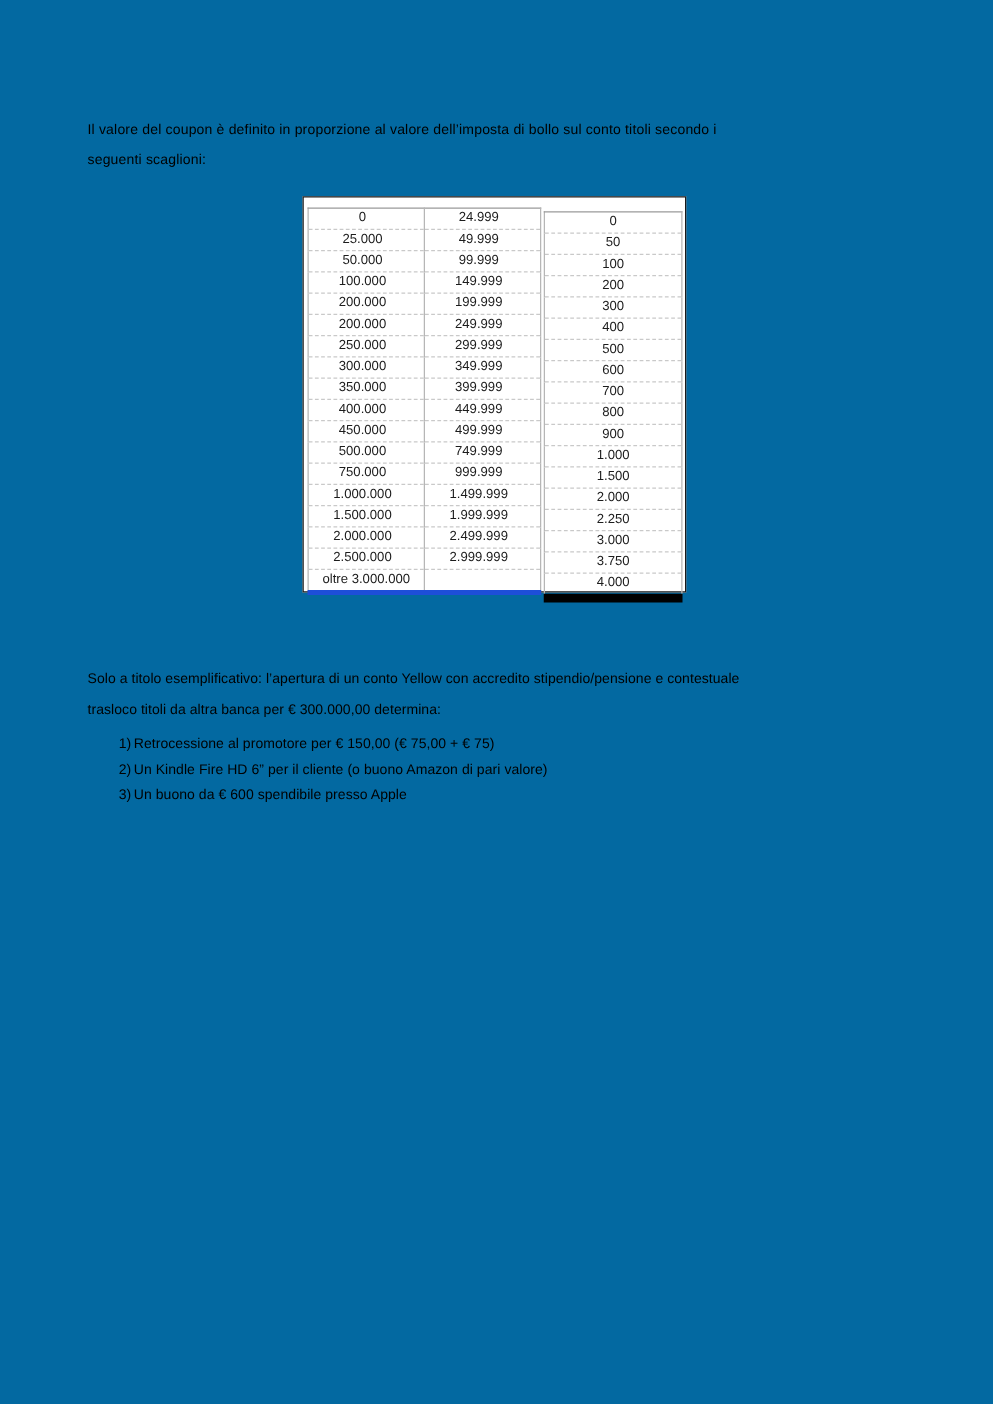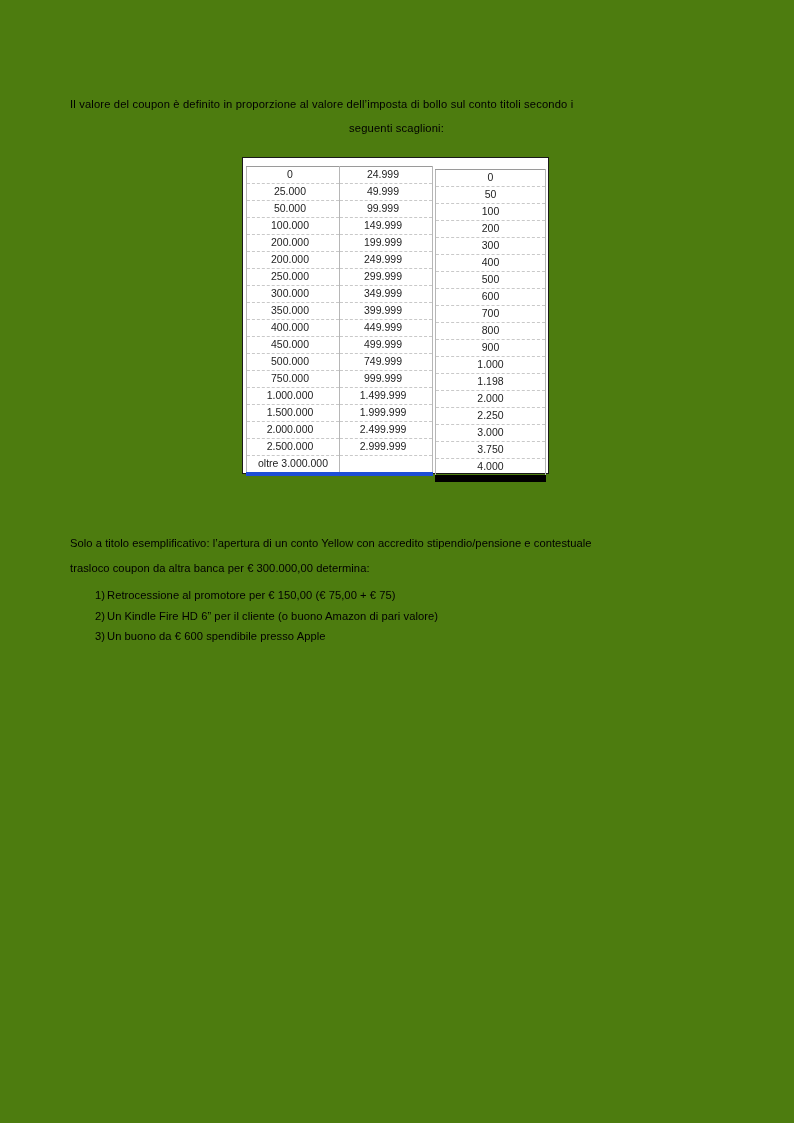--- a/index.html
+++ b/index.html
@@ -12,37 +12,37 @@
     height: 1123px;
     position: relative;
     font-family: "Liberation Sans", sans-serif;
     color: #000000;
     overflow: hidden;
   }
 
   .page {
     position: absolute;
     inset: 0;
-    background: #4d7c0f;
+    background: #0369a1;
   }
 
   
   .para-intro {
     position: absolute;
     left: 70px;
     top: 92px;
     width: 653px;
     font-size: 11.2px;
     line-height: 24px;
     text-align: justify;
     text-justify: inter-word;
     letter-spacing: 0.15px;
   }
   .para-intro .lastline {
-    text-align: center;
+    text-align: left;
   }
 
   .para-example {
     position: absolute;
     left: 70px;
     top: 531px;
     width: 660px;
     font-size: 11.2px;
     line-height: 25px;
     text-align: left;
@@ -282,21 +282,21 @@
             <tr>
               <td>800</td>
             </tr>
             <tr>
               <td>900</td>
             </tr>
             <tr>
               <td>1.000</td>
             </tr>
             <tr>
-              <td>1.198</td>
+              <td>1.500</td>
             </tr>
             <tr>
               <td>2.000</td>
             </tr>
             <tr>
               <td>2.250</td>
             </tr>
             <tr>
               <td>3.000</td>
             </tr>
@@ -307,21 +307,21 @@
               <td>4.000</td>
             </tr>
           </tbody>
       </table>
 
     </div>
   </div>
 
   <div class="para-example">
     <div>Solo a titolo esemplificativo: l’apertura di un conto Yellow con accredito stipendio/pensione e contestuale</div>
-    <div>trasloco coupon da altra banca per € 300.000,00 determina:</div>
+    <div>trasloco titoli da altra banca per € 300.000,00 determina:</div>
   </div>
 
   <div class="num-list">
       <div class="num-row">
         <span class="num-marker">1)</span>
         <span class="num-text">Retrocessione al promotore per € 150,00 (€ 75,00 + € 75)</span>
       </div>
       <div class="num-row">
         <span class="num-marker">2)</span>
         <span class="num-text">Un Kindle Fire HD 6” per il cliente (o buono Amazon di pari valore)</span>

